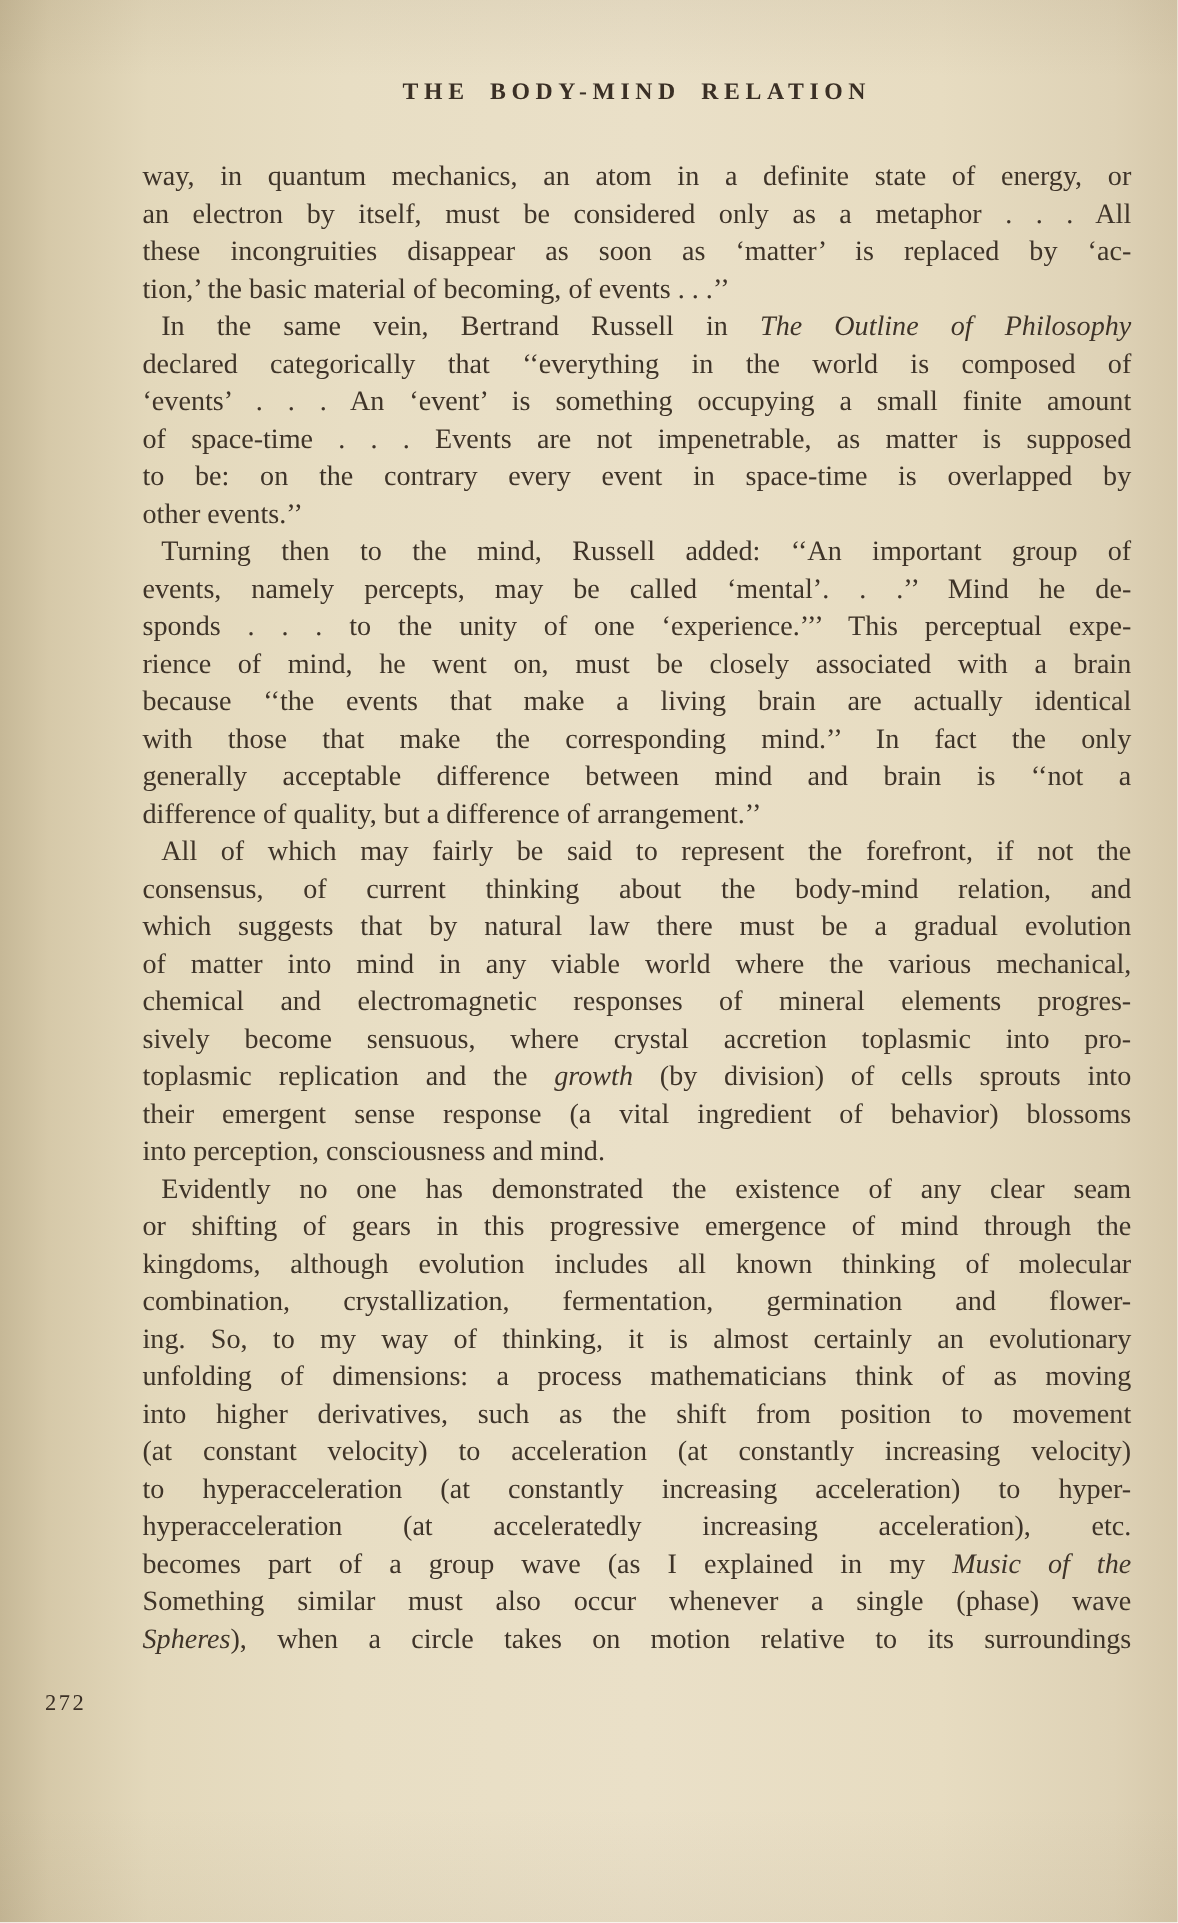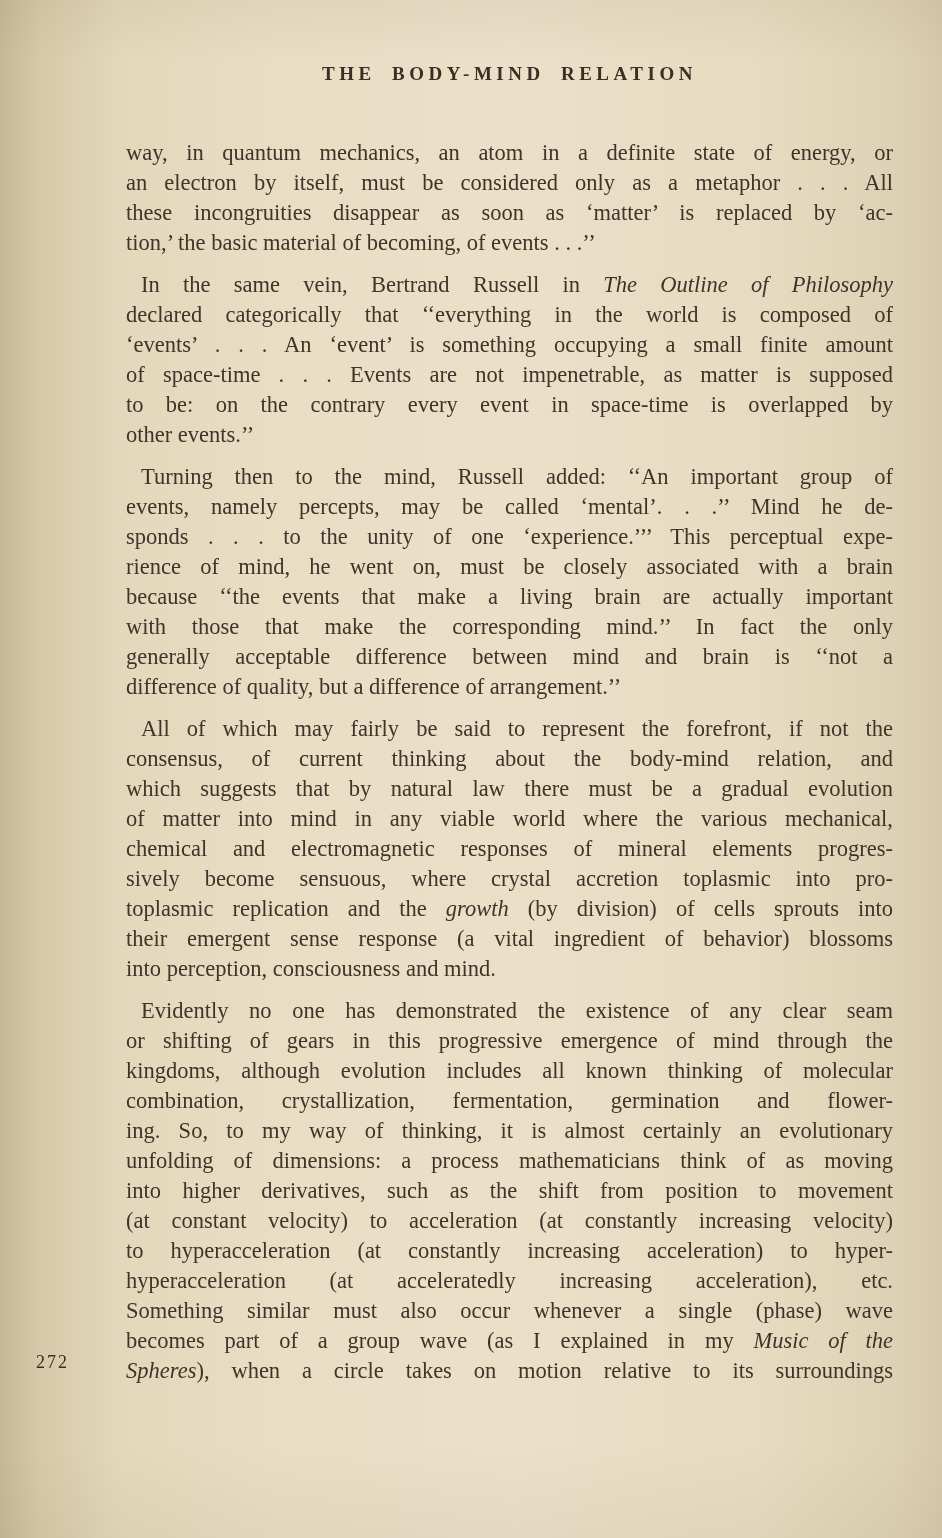--- a/index.html
+++ b/index.html
@@ -32,21 +32,21 @@
     color: #3a2f25;
   }
   .text-col {
     position: absolute;
     top: 126px;
     left: 114px;
     width: 791px;
     font-size: 22.5px;
     line-height: 30px;
   }
-  .para { margin: 12px; }
+  .para { margin: 0; }
   .line {
     height: 30px;
     text-align: justify;
     text-align-last: justify;
     white-space: normal;
   }
   .line.lastline { text-align-last: left; }
   .line.indent { text-indent: 15px; }
   .line i { font-style: italic; }
   .folio {
@@ -77,21 +77,21 @@
         <div class="line"><span>‘events’ . . . An ‘event’ is something occupying a small finite amount</span></div>
         <div class="line"><span>of space-time . . . Events are not impenetrable, as matter is supposed</span></div>
         <div class="line"><span>to be: on the contrary every event in space-time is overlapped by</span></div>
         <div class="line lastline"><span>other events.’’</span></div>
       </div>
       <div class="para">
         <div class="line indent"><span>Turning then to the mind, Russell added: ‘‘An important group of</span></div>
         <div class="line"><span>events, namely percepts, may be called ‘mental’. . .’’ Mind he de-</span></div>
         <div class="line"><span>sponds . . . to the unity of one ‘experience.’’’ This perceptual expe-</span></div>
         <div class="line"><span>rience of mind, he went on, must be closely associated with a brain</span></div>
-        <div class="line"><span>because ‘‘the events that make a living brain are actually important</span></div>
+        <div class="line"><span>because ‘‘the events that make a living brain are actually identical</span></div>
         <div class="line"><span>with those that make the corresponding mind.’’ In fact the only</span></div>
         <div class="line"><span>generally acceptable difference between mind and brain is ‘‘not a</span></div>
         <div class="line lastline"><span>difference of quality, but a difference of arrangement.’’</span></div>
       </div>
       <div class="para">
         <div class="line indent"><span>All of which may fairly be said to represent the forefront, if not the</span></div>
         <div class="line"><span>consensus, of current thinking about the body-mind relation, and</span></div>
         <div class="line"><span>which suggests that by natural law there must be a gradual evolution</span></div>
         <div class="line"><span>of matter into mind in any viable world where the various mechanical,</span></div>
         <div class="line"><span>chemical and electromagnetic responses of mineral elements progres-</span></div>
@@ -104,20 +104,20 @@
         <div class="line indent"><span>Evidently no one has demonstrated the existence of any clear seam</span></div>
         <div class="line"><span>or shifting of gears in this progressive emergence of mind through the</span></div>
         <div class="line"><span>kingdoms, although evolution includes all known thinking of molecular</span></div>
         <div class="line"><span>combination, crystallization, fermentation, germination and flower-</span></div>
         <div class="line"><span>ing. So, to my way of thinking, it is almost certainly an evolutionary</span></div>
         <div class="line"><span>unfolding of dimensions: a process mathematicians think of as moving</span></div>
         <div class="line"><span>into higher derivatives, such as the shift from position to movement</span></div>
         <div class="line"><span>(at constant velocity) to acceleration (at constantly increasing velocity)</span></div>
         <div class="line"><span>to hyperacceleration (at constantly increasing acceleration) to hyper-</span></div>
         <div class="line"><span>hyperacceleration (at acceleratedly increasing acceleration), etc.</span></div>
+        <div class="line"><span>becomes part of a group wave (as I explained in my </span><i>Music of the</i></div>
         <div class="line"><span>Something similar must also occur whenever a single (phase) wave</span></div>
-        <div class="line"><span>becomes part of a group wave (as I explained in my </span><i>Music of the</i></div>
         <div class="line"><i>Spheres</i><span>), when a circle takes on motion relative to its surroundings</span></div>
       </div>
     </div>
 
   <div class="folio">272</div>
 </div>
 
 </body></html>

